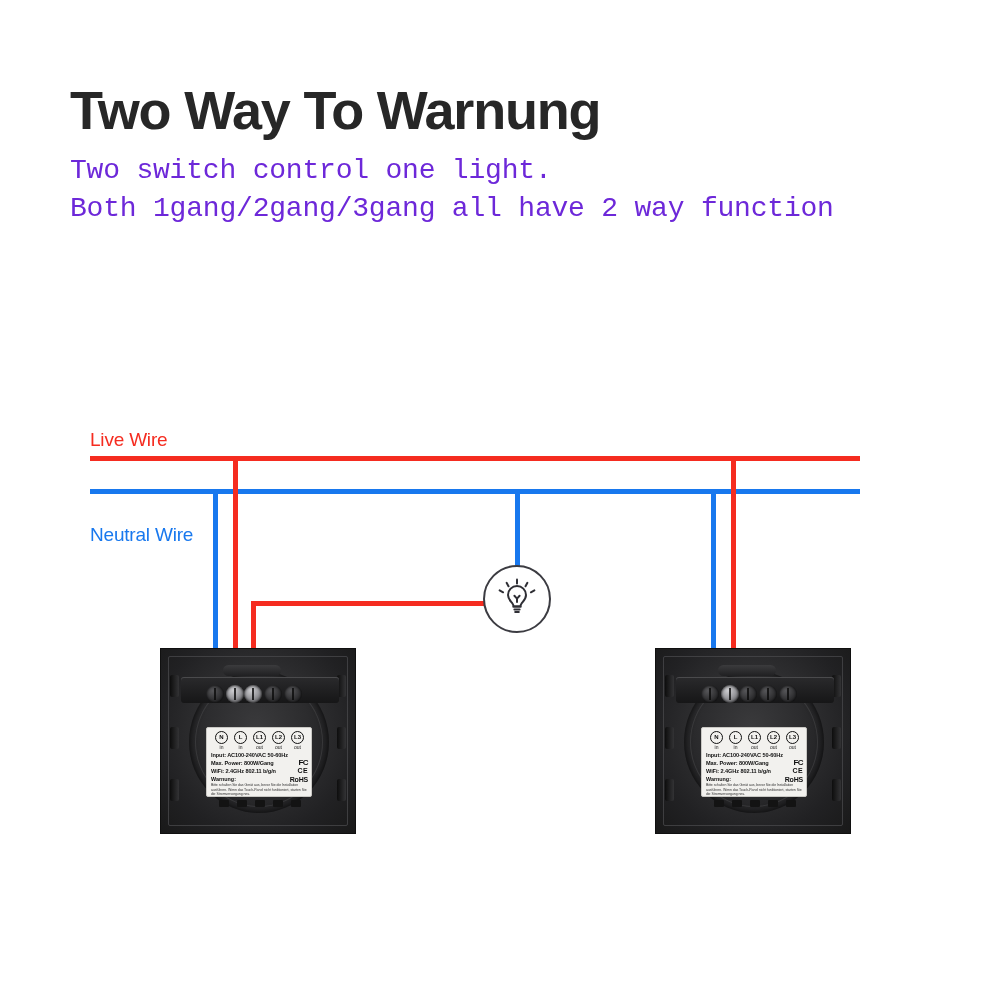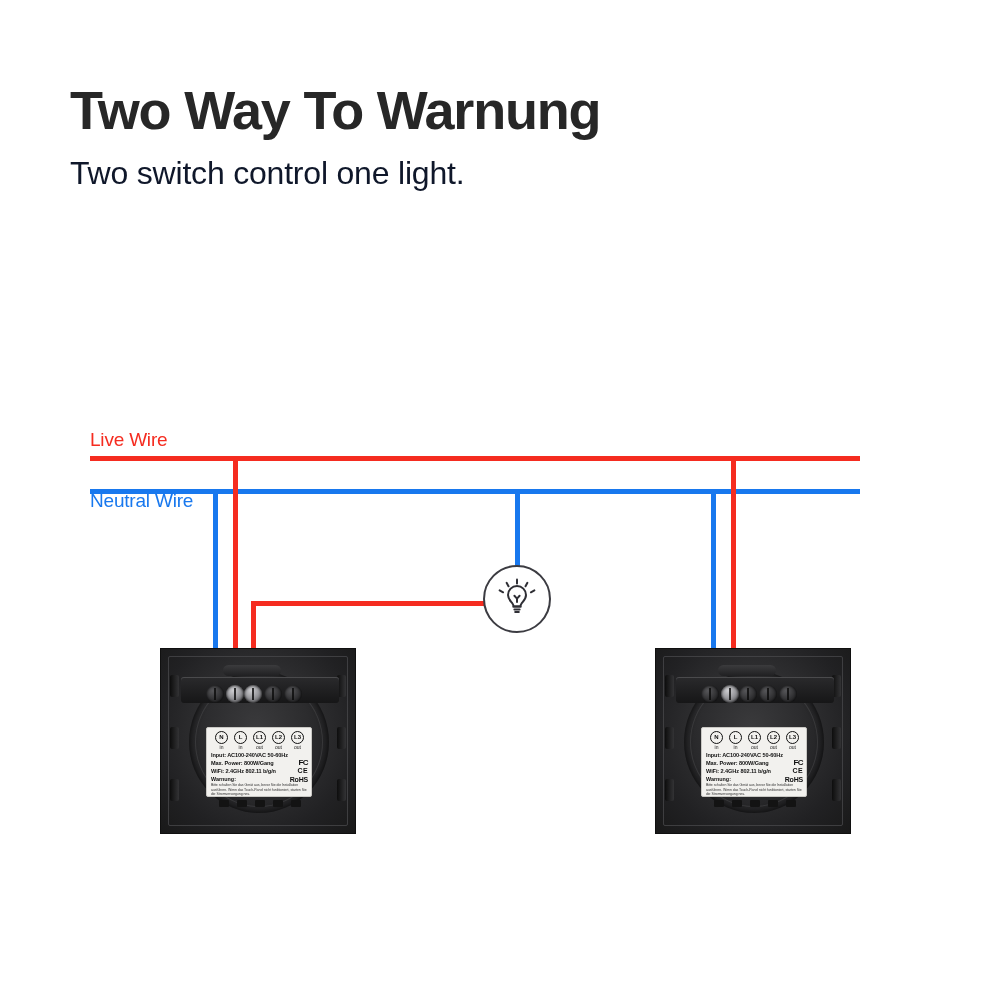--- a/index.html
+++ b/index.html
@@ -26,25 +26,26 @@
   #page-title {
     font-size: 54px;
     font-weight: bold;
     letter-spacing: -1.2px;
     line-height: 1.04;
     color: #272727;
     margin: 0 0 14px 0;
     white-space: nowrap;
   }
   .subtitle-line {
-    font-size: 32px;
+    font-size: 28px;
     line-height: 1.36;
-    color: #0f172a;
+    color: #6d28d9;
     white-space: nowrap;
     letter-spacing: -0.2px;
+    font-family: Liberation Mono, monospace;
   }
 
   
   #diagram {
     position: absolute;
     left: 0;
     top: 0;
     width: 816px;
     height: 1000px;
     border-radius: 7px;
@@ -258,26 +259,27 @@
     text-align: right;
     line-height: 8px;
   }
 </style>
 </head>
 <body>
 
 <div id="header-block">
   <div id="page-title">Two Way To Warnung</div>
   <div class="subtitle-line">Two switch control one light.</div>
+  <div class="subtitle-line">Both  1gang/2gang/3gang all have 2 way function</div>
 </div>
 
 <div id="diagram">
 
   <div class="wire-label" style="left:90px; top:429px; color:#f52c20;">Live Wire</div>
-  <div class="wire-label" style="left:90px; top:490px; color:#1878ee;">Neutral Wire</div>
+  <div class="wire-label" style="left:90px; top:524px; color:#1878ee;">Neutral Wire</div>
 
   <div class="wire wire-h" style="left:90px; top:456px; width:770px; background:#f52c20; z-index:3;"></div>
   <div class="wire wire-h" style="left:90px; top:489px; width:770px; background:#1878ee; z-index:3;"></div>
 
   <div class="wire wire-v" style="left:213px; top:489px; height:209px; background:#1878ee; z-index:4;"></div>
   <div class="wire wire-v" style="left:233px; top:456px; height:240px; background:#f52c20; z-index:4;"></div>
 
   <div class="wire wire-v" style="left:251px; top:601px; height:95px; background:#f52c20; z-index:4;"></div>
   <div class="wire wire-h" style="left:251px; top:601px; width:234px; background:#f52c20; z-index:4;"></div>
 

